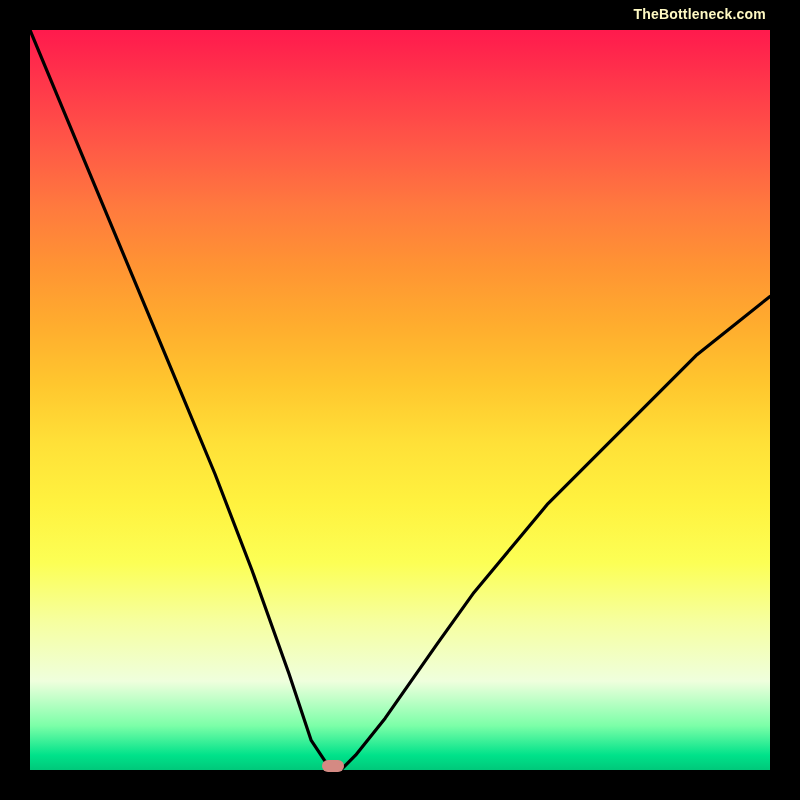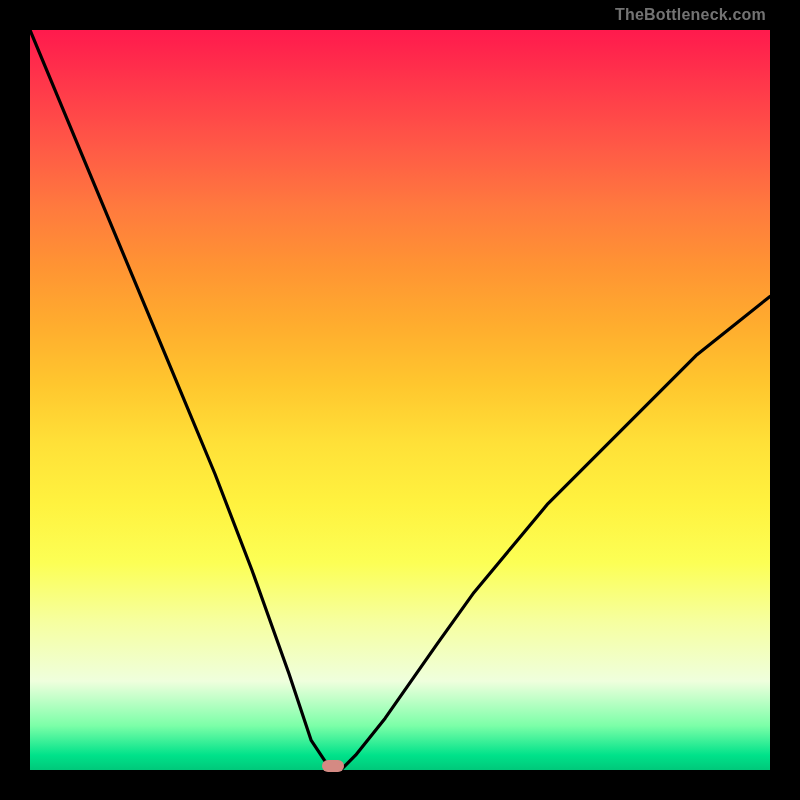--- a/index.html
+++ b/index.html
@@ -40,23 +40,23 @@
       #7cffa8 94%,
       #00e28a 98%,
       #00c87a 100%
     );
   }
   .watermark {
     position: absolute;
     top: 6px;
     right: 34px;
     font-family: Arial, Helvetica, sans-serif;
-    font-size: 16px;
+    font-size: 14px;
     font-weight: 600;
-    color: #737373;
+    color: #fef9c3;
     letter-spacing: 0.2px;
   }
   svg.curve {
     position: absolute;
     top: 0;
     left: 0;
     width: 740px;
     height: 740px;
   }
   .marker {

